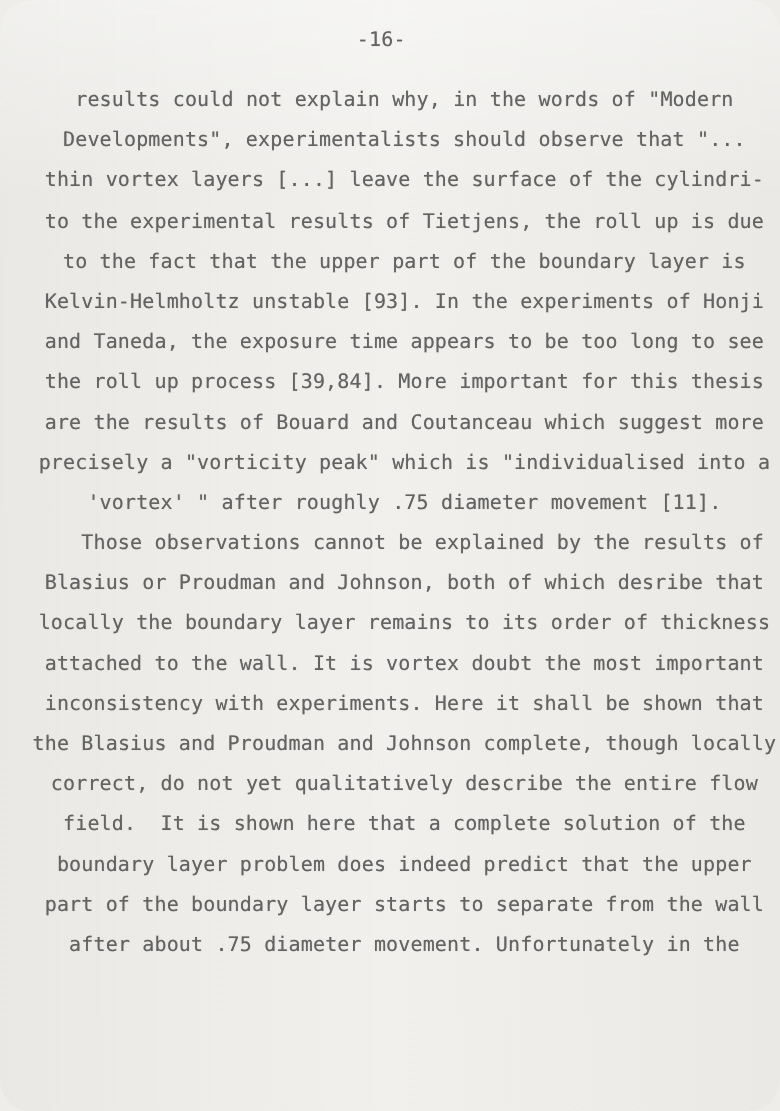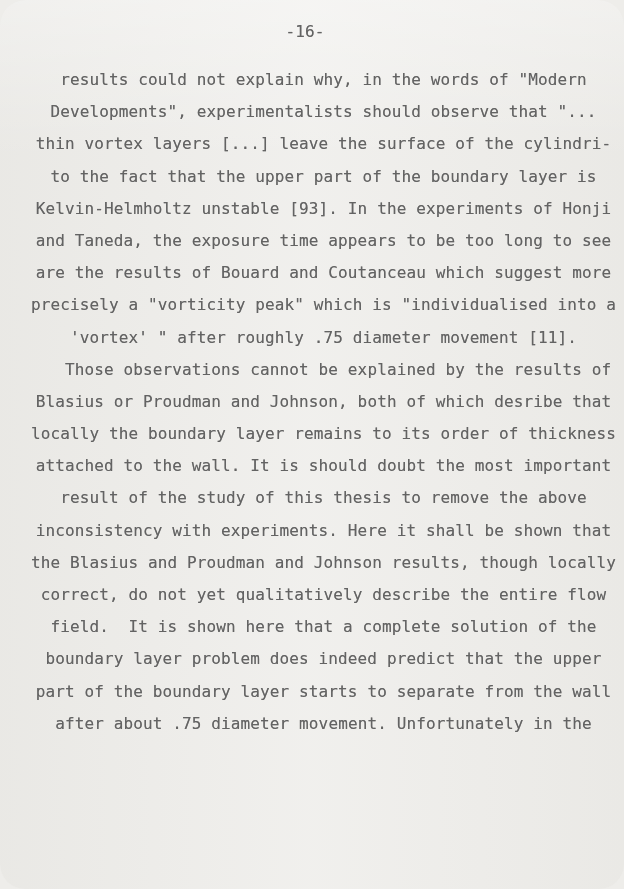--- a/index.html
+++ b/index.html
@@ -48,32 +48,33 @@
 </style>
 </head>
 <body>
 
 <div class="page">
   <div class="page-number">-16-</div>
   <div class="body-text">
     <div class="text-line">results could not explain why, in the words of "Modern</div>
     <div class="text-line">Developments", experimentalists should observe that "...</div>
     <div class="text-line">thin vortex layers [...] leave the surface of the cylindri-</div>
+    <div class="text-line">to the experimental results of Tietjens, the roll up is due</div>
     <div class="text-line">to the fact that the upper part of the boundary layer is</div>
     <div class="text-line">Kelvin-Helmholtz unstable [93]. In the experiments of Honji</div>
     <div class="text-line">and Taneda, the exposure time appears to be too long to see</div>
+    <div class="text-line">the roll up process [39,84]. More important for this thesis</div>
     <div class="text-line">are the results of Bouard and Coutanceau which suggest more</div>
     <div class="text-line">precisely a "vorticity peak" which is "individualised into a</div>
     <div class="text-line">'vortex' " after roughly .75 diameter movement [11].</div>
     <div class="text-line">   Those observations cannot be explained by the results of</div>
     <div class="text-line">Blasius or Proudman and Johnson, both of which desribe that</div>
     <div class="text-line">locally the boundary layer remains to its order of thickness</div>
-    <div class="text-line">attached to the wall. It is should doubt the most important</div>
-    <div class="text-line">result of the study of this thesis to remove the above</div>
+    <div class="text-line">attached to the wall. It is vortex doubt the most important</div>
     <div class="text-line">inconsistency with experiments. Here it shall be shown that</div>
-    <div class="text-line">the Blasius and Proudman and Johnson results, though locally</div>
+    <div class="text-line">the Blasius and Proudman and Johnson complete, though locally</div>
     <div class="text-line">correct, do not yet qualitatively describe the entire flow</div>
     <div class="text-line">field.  It is shown here that a complete solution of the</div>
     <div class="text-line">boundary layer problem does indeed predict that the upper</div>
     <div class="text-line">part of the boundary layer starts to separate from the wall</div>
     <div class="text-line">after about .75 diameter movement. Unfortunately in the</div>
   </div>
 </div>
 
 </body></html>

